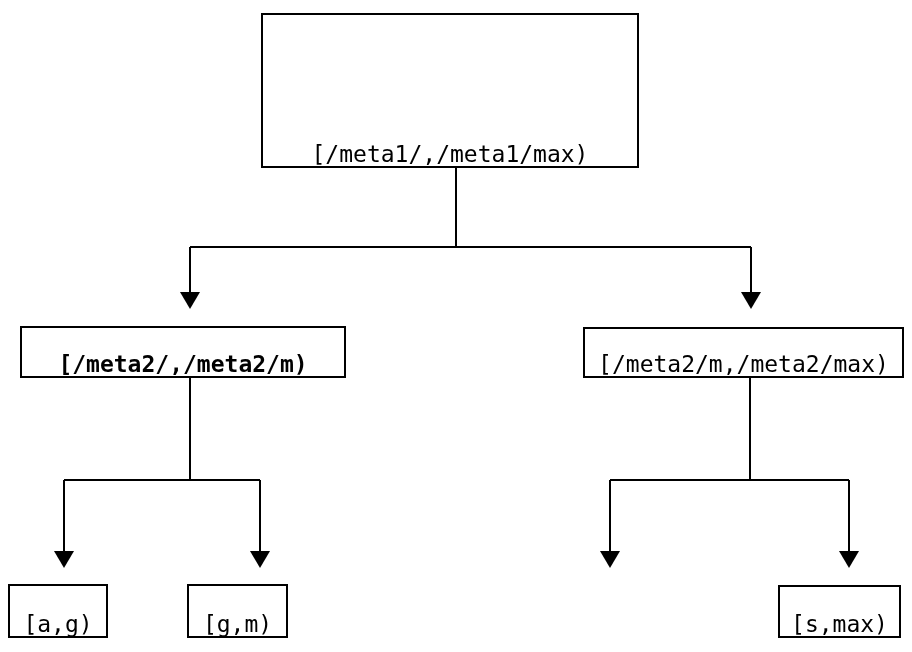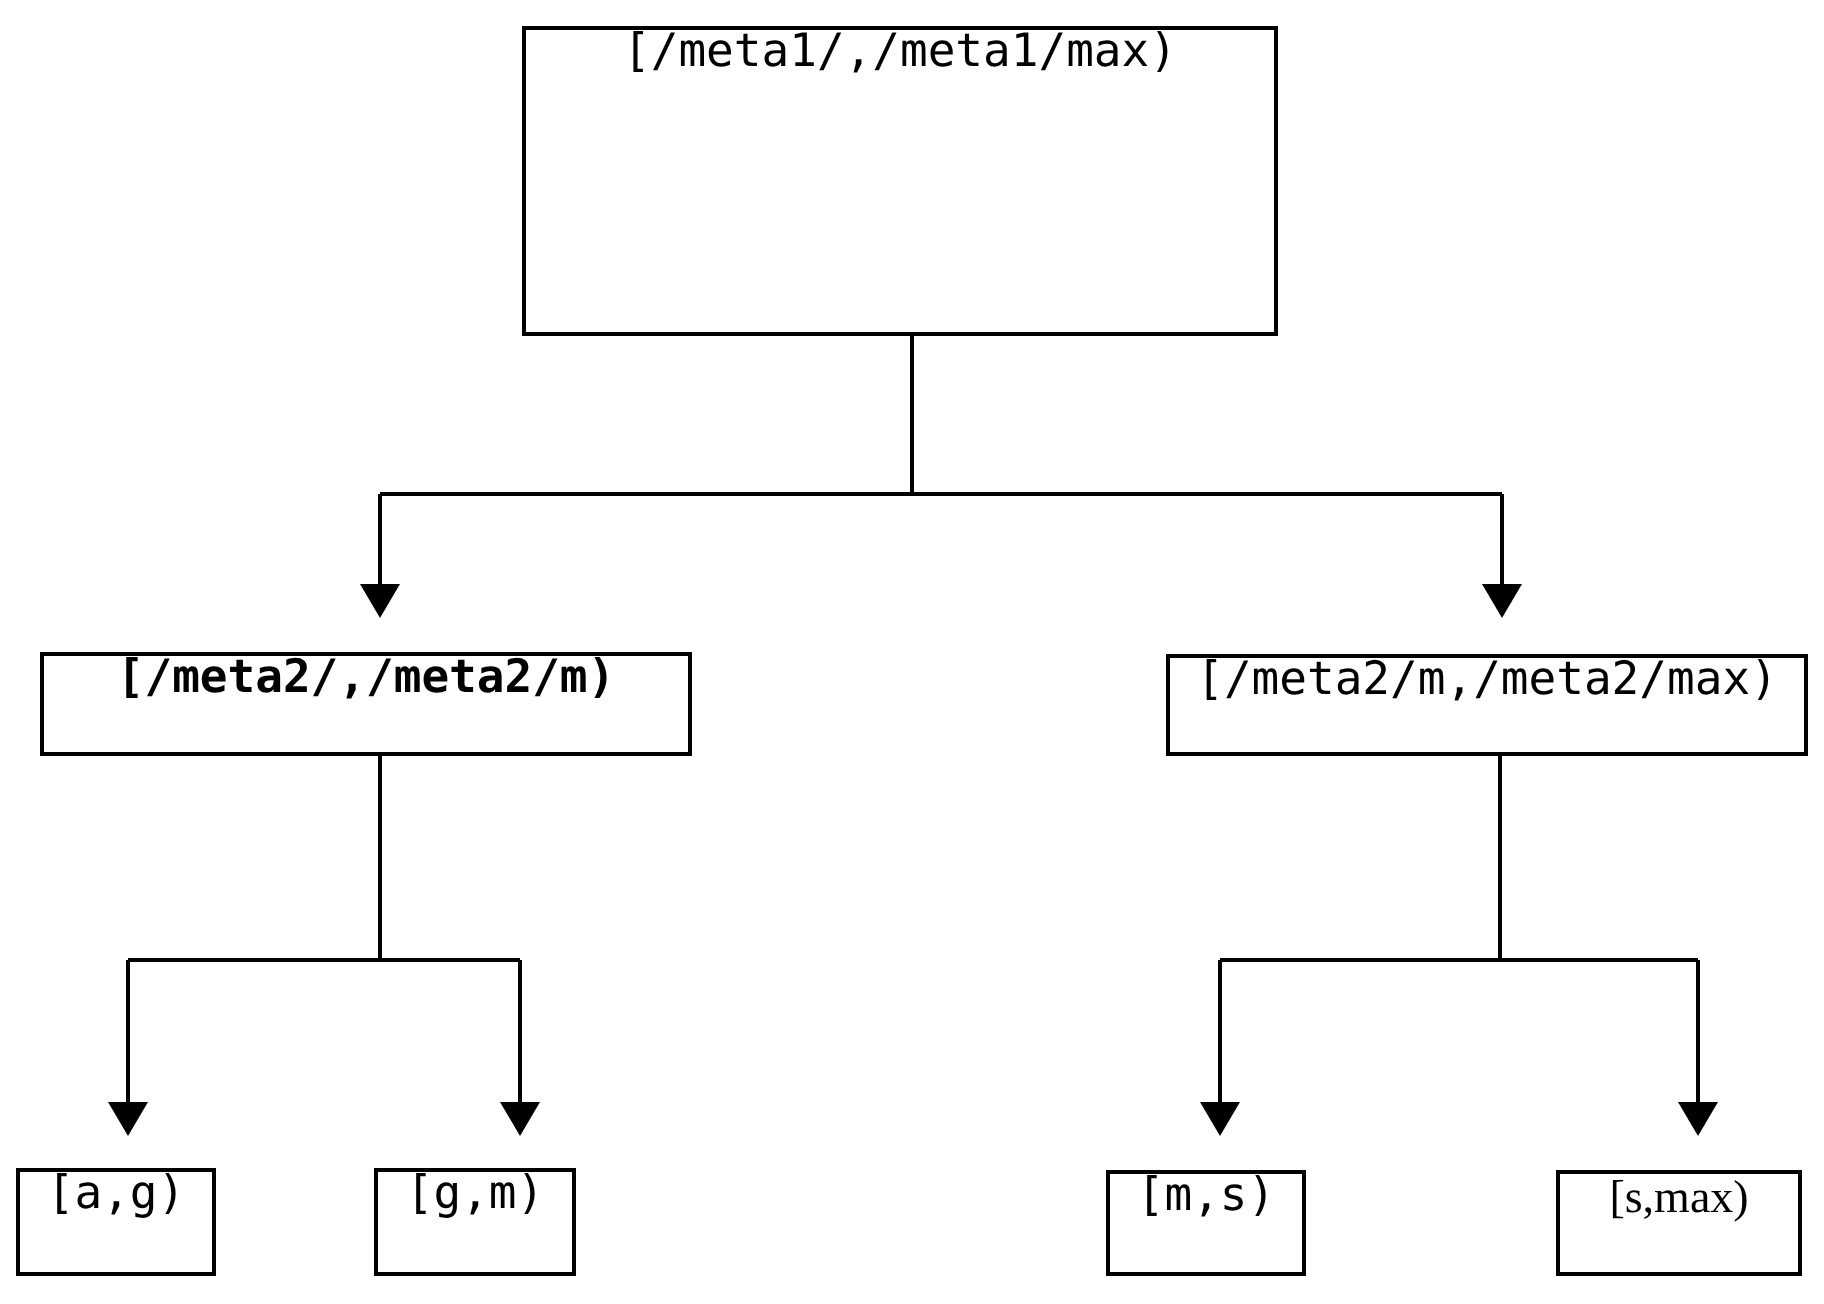--- a/index.html
+++ b/index.html
@@ -22,33 +22,33 @@
     top: 0;
     width: 912px;
     height: 652px;
   }
   .node {
     position: absolute;
     box-sizing: border-box;
     border: 2px solid #000000;
     background: #ffffff;
     display: flex;
-    align-items: flex-start;
+    align-items: flex-end;
     justify-content: center;
     font-size: 23px;
     line-height: 1;
     white-space: nowrap;
   }
   .node-root        { left: 261px; top: 13px;  width: 378px; height: 155px; }
   .node-branch-left { left: 20px;  top: 326px; width: 326px; height: 52px; font-weight: bold; }
   .node-branch-right{ left: 583px; top: 327px; width: 321px; height: 51px; }
   .node-leaf-ag     { left: 8px;   top: 584px; width: 100px; height: 54px; }
   .node-leaf-gm     { left: 187px; top: 584px; width: 101px; height: 54px; }
   .node-leaf-ms     { left: 553px; top: 585px; width: 100px; height: 53px; }
-  .node-leaf-smax   { left: 778px; top: 585px; width: 123px; height: 53px; font-family: Liberation Serif, serif; }
+  .node-leaf-smax   { left: 778px; top: 585px; width: 123px; height: 53px; }
 </style>
 </head>
 <body>
 
 <div class="canvas">
 
   <svg class="edges" width="912" height="652" viewBox="0 0 912 652" xmlns="http://www.w3.org/2000/svg">
 
     <g stroke="#000000" stroke-width="2" fill="none">
       <path d="M456,167 V247"></path>
@@ -91,21 +91,18 @@
   </div>
 
   <div class="node node-leaf-ag">
     <span>[a,g)</span>
   </div>
 
   <div class="node node-leaf-gm">
     <span>[g,m)</span>
   </div>
 
-  <div class="node node-leaf-ms">
-    <span>[m,s)</span>
-  </div>
 
   <div class="node node-leaf-smax">
     <span>[s,max)</span>
   </div>
 
 </div>
 
 </body></html>

